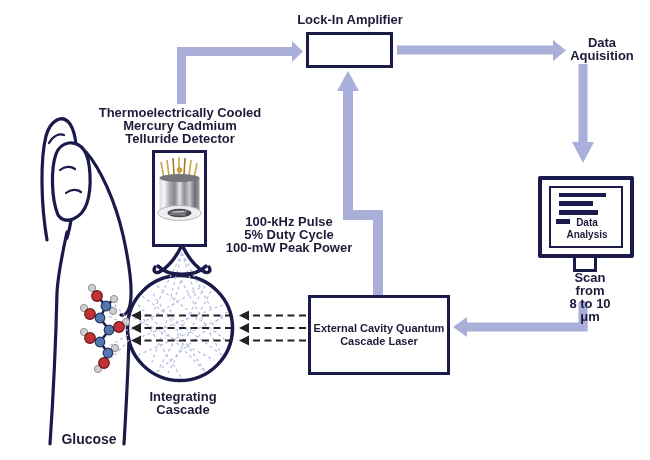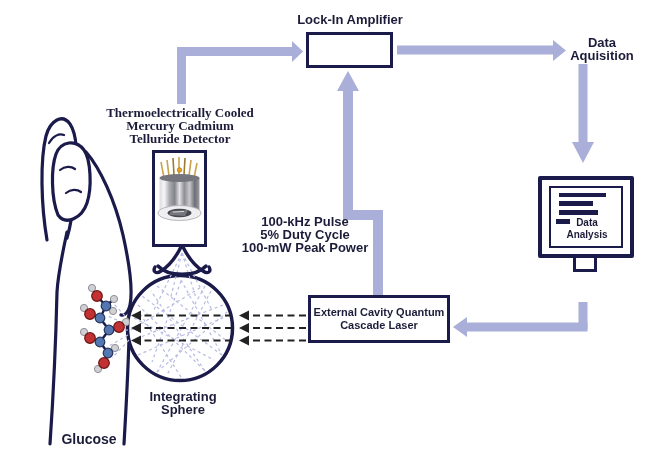--- a/index.html
+++ b/index.html
@@ -16,22 +16,22 @@
   #monitor{position:absolute;left:538px;top:176px;width:96px;height:82px;z-index:2;
            background:#fff;border:4px solid #1a1a4b;box-sizing:border-box;border-radius:2px;}
   #monitor-screen{position:absolute;left:7px;top:6px;width:74px;height:62px;background:#fff;
            border:2.5px solid #1a1a4b;box-sizing:border-box;}
   #monitor-stand{position:absolute;left:573px;top:254px;width:24px;height:18px;z-index:1;
            background:#fff;border:3px solid #1a1a4b;box-sizing:border-box;}
   .screen-bar{position:absolute;background:#1a1a4b;}
   #analysis-label{left:587px;top:217px;font-size:10px;line-height:12px;}
   #lockin-label{left:350px;top:13px;}
   #dataacq-label{left:602px;top:36px;}
-  #detector-label{left:180px;top:106px;font-family:Liberation Serif, serif;}
-  #pulse-label{left:289px;top:215px;margin-left:16px;}
+  #detector-label{left:180px;top:106px;}
+  #pulse-label{left:289px;top:215px;}
   #scan-label{left:590px;top:271px;}
   #sphere-label{left:183px;top:390px;}
   #glucose-label{left:89px;top:433px;font-size:14px;}
 </style>
 </head>
 <body>
 
 <div id="stage">
 
   <svg id="underlay" width="650" height="460" viewBox="0 0 650 460">
@@ -209,21 +209,21 @@
       <circle cx="24.5" cy="17" r="2.3" fill="#e8a01e" stroke="#8a5c08" stroke-width="0.5"></circle>
       <rect x="4.5" y="25" width="40" height="32" fill="url(#metal)"></rect>
       <ellipse cx="24.5" cy="25" rx="20" ry="4" fill="#75757e"></ellipse>
       <ellipse cx="24.5" cy="60" rx="21.5" ry="7.5" fill="#efeff2" stroke="#b5b5bc"></ellipse>
       <ellipse cx="24.5" cy="60" rx="12" ry="4.2" fill="#47474e"></ellipse>
       <path d="M16,58 L33,57 L30,63 L14,62 Z" fill="#76767e"></path>
       <line x1="18" y1="59" x2="29" y2="58.5" stroke="#d6d6da" stroke-width="1.2"></line>
     </svg>
   </div>
 
-  <div class="node-box" id="box-laser" style="left:308px;top:295px;width:142px;height:48px;">
+  <div class="node-box" id="box-laser" style="left:308px;top:295px;width:142px;height:80px;">
     <div class="inner-lbl">External Cavity Quantum
 Cascade Laser</div>
   </div>
 
   <div id="monitor-stand"></div>
   <div id="monitor">
     <div id="monitor-screen">
       <div class="screen-bar" style="left:8px;top:5px;width:47px;height:4px;"></div>
       <div class="screen-bar" style="left:8px;top:13px;width:34px;height:5px;"></div>
       <div class="screen-bar" style="left:8px;top:22px;width:39px;height:5px;"></div>
@@ -235,17 +235,19 @@
   <div class="lbl" id="dataacq-label">Data
 Aquisition</div>
   <div class="lbl" id="detector-label">Thermoelectrically Cooled
 Mercury Cadmium
 Telluride Detector</div>
   <div class="lbl" id="pulse-label">100-kHz Pulse
 5% Duty Cycle
 100-mW Peak Power</div>
   <div class="lbl" id="analysis-label">Data
 Analysis</div>
+  <div class="lbl" id="scan-label">Scan from
+8 to 10 μm</div>
   <div class="lbl" id="sphere-label">Integrating
-Sphere</div>
+Cascade</div>
   <div class="lbl" id="glucose-label">Glucose</div>
 
 </div>
 
 </body></html>

